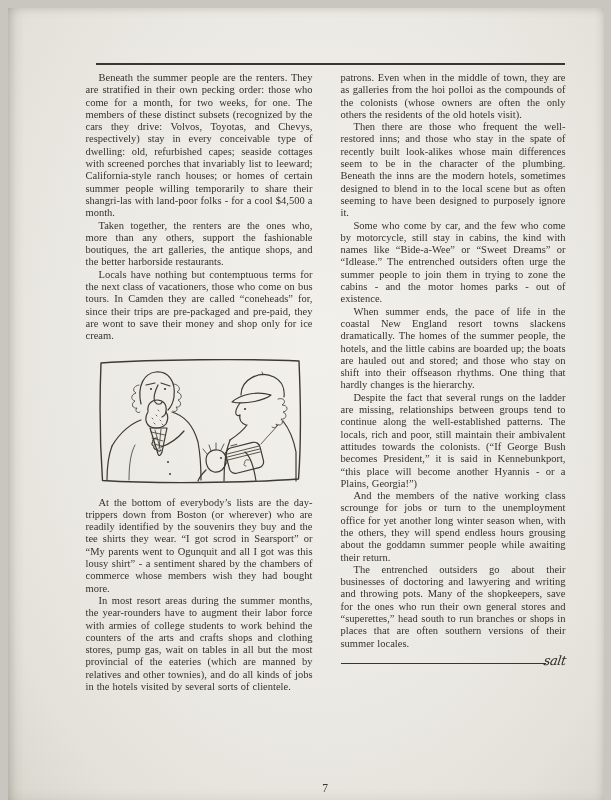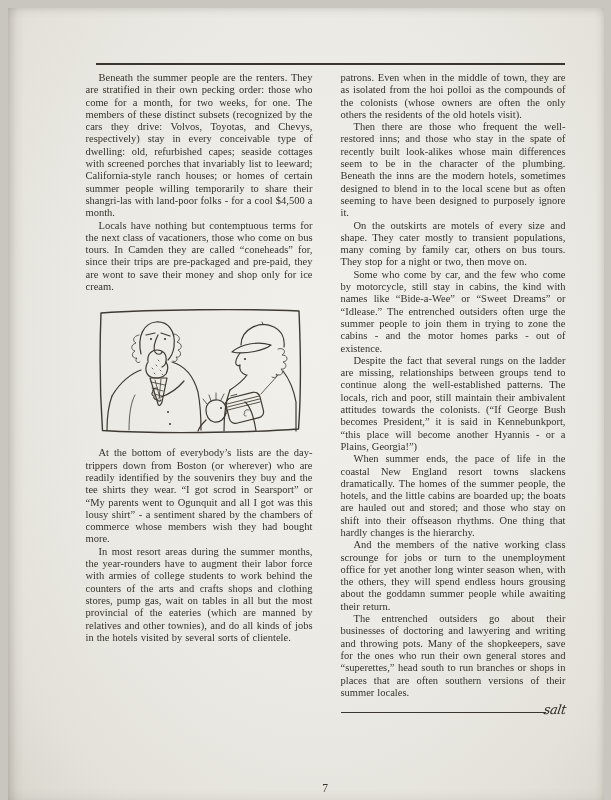--- a/index.html
+++ b/index.html
@@ -52,20 +52,21 @@
 </head>
 <body>
 
 <div class="scan">
   <div class="top-rule"></div>
 
   <div class="columns">
 
     <div class="col col-left">
       <p>Beneath the summer people are the renters. They are stratified in their own pecking order: those who come for a month, for two weeks, for one. The members of these distinct subsets (recognized by the cars they drive: Volvos, Toyotas, and Chevys, respectively) stay in every conceivable type of dwelling: old, refurbished capes; seaside cottages with screened porches that invariably list to leeward; California-style ranch houses; or homes of certain summer people willing temporarily to share their shangri-las with land-poor folks - for a cool $4,500 a month.</p>
+      <p>Taken together, the renters are the ones who, more than any others, support the fashionable boutiques, the art galleries, the antique shops, and the better harborside restaurants.</p>
       <p>Locals have nothing but contemptuous terms for the next class of vacationers, those who come on bus tours. In Camden they are called “coneheads” for, since their trips are pre-packaged and pre-paid, they are wont to save their money and shop only for ice cream.</p>
 
       <figure class="illu" aria-label="Hand-drawn cartoon: a balding man eating a double-scoop ice cream cone while a boy in a baseball cap holds a camera over a small spiky-haired child">
         <svg width="212" height="134" viewBox="0 0 212 134">
 
           <path class="stroke" style="stroke-width:1.4" d="M7,9 C60,5.5 150,4.5 205,7 C206.5,42 207.5,86 204.5,125 C150,129 62,130 8.5,126.5 C6,90 5.5,46 7,9 Z"></path>
 
           <g class="stroke">
 
             <path d="M47,50 C43,32 50,19 62,18 C74,17 82,27 80,43 C79,49 77,53 74,56"></path>
@@ -134,26 +135,25 @@
             <path d="M112,116 C108,120 105,124 104,127"></path>
           </g>
         </svg>
       </figure>
 
       <p>At the bottom of everybody’s lists are the day-trippers down from Boston (or wherever) who are readily identified by the souvenirs they buy and the tee shirts they wear. “I got scrod in Searsport” or “My parents went to Ogunquit and all I got was this lousy shirt” - a sentiment shared by the chambers of commerce whose members wish they had bought more.</p>
       <p>In most resort areas during the summer months, the year-rounders have to augment their labor force with armies of college students to work behind the counters of the arts and crafts shops and clothing stores, pump gas, wait on tables in all but the most provincial of the eateries (which are manned by relatives and other townies), and do all kinds of jobs in the hotels visited by several sorts of clientele.</p>
     </div>
 
     <div class="col col-right">
-      <p class="no-indent">patrons. Even when in the middle of town, they are as isolated from the hoi polloi as the compounds of the colonists (whose owners are often the only others the residents of the old hotels visit).</p>
+      <p class="no-indent">patrons. Even when in the middle of town, they are as galleries from the hoi polloi as the compounds of the colonists (whose owners are often the only others the residents of the old hotels visit).</p>
       <p>Then there are those who frequent the well-restored inns; and those who stay in the spate of recently built look-alikes whose main differences seem to be in the character of the plumbing. Beneath the inns are the modern hotels, sometimes designed to blend in to the local scene but as often seeming to have been designed to purposely ignore it.</p>
-      <p>On the outskirts are motels of every size and shape. They cater mostly to transient populations, many coming by family car, others on bus tours. They stop for a night or two, then move on.</p>
       <p>Some who come by car, and the few who come by motorcycle, still stay in cabins, the kind with names like “Bide-a-Wee” or “Sweet Dreams” or “Idlease.” The entrenched outsiders often urge the summer people to join them in trying to zone the cabins - and the motor homes parks - out of existence.</p>
+      <p>When summer ends, the pace of life in the coastal New England resort towns slackens dramatically. The homes of the summer people, the hotels, and the little cabins are boarded up; the boats are hauled out and stored; and those who stay on shift into their offseason rhythms. One thing that hardly changes is the hierarchy.</p>
       <p>Despite the fact that several rungs on the ladder are missing, relationships between groups tend to continue along the well-established patterns. The locals, rich and poor, still maintain their ambivalent attitudes towards the colonists. (“If George Bush becomes President,” it is said in Kennebunkport, “this place will become another Hyannis - or a Plains, Georgia!”)</p>
-      <p>When summer ends, the pace of life in the coastal New England resort towns slackens dramatically. The homes of the summer people, the hotels, and the little cabins are boarded up; the boats are hauled out and stored; and those who stay on shift into their offseason rhythms. One thing that hardly changes is the hierarchy.</p>
       <p>And the members of the native working class scrounge for jobs or turn to the unemployment office for yet another long winter season when, with the others, they will spend endless hours grousing about the goddamn summer people while awaiting their return.</p>
       <p>The entrenched outsiders go about their businesses of doctoring and lawyering and writing and throwing pots. Many of the shopkeepers, save for the ones who run their own general stores and “superettes,” head south to run branches or shops in places that are often southern versions of their summer locales.</p>
 
       <div class="sig-row">
         <span class="sig-rule"></span>
         <span class="sig-text">salt</span>
       </div>
     </div>
 
   </div>

